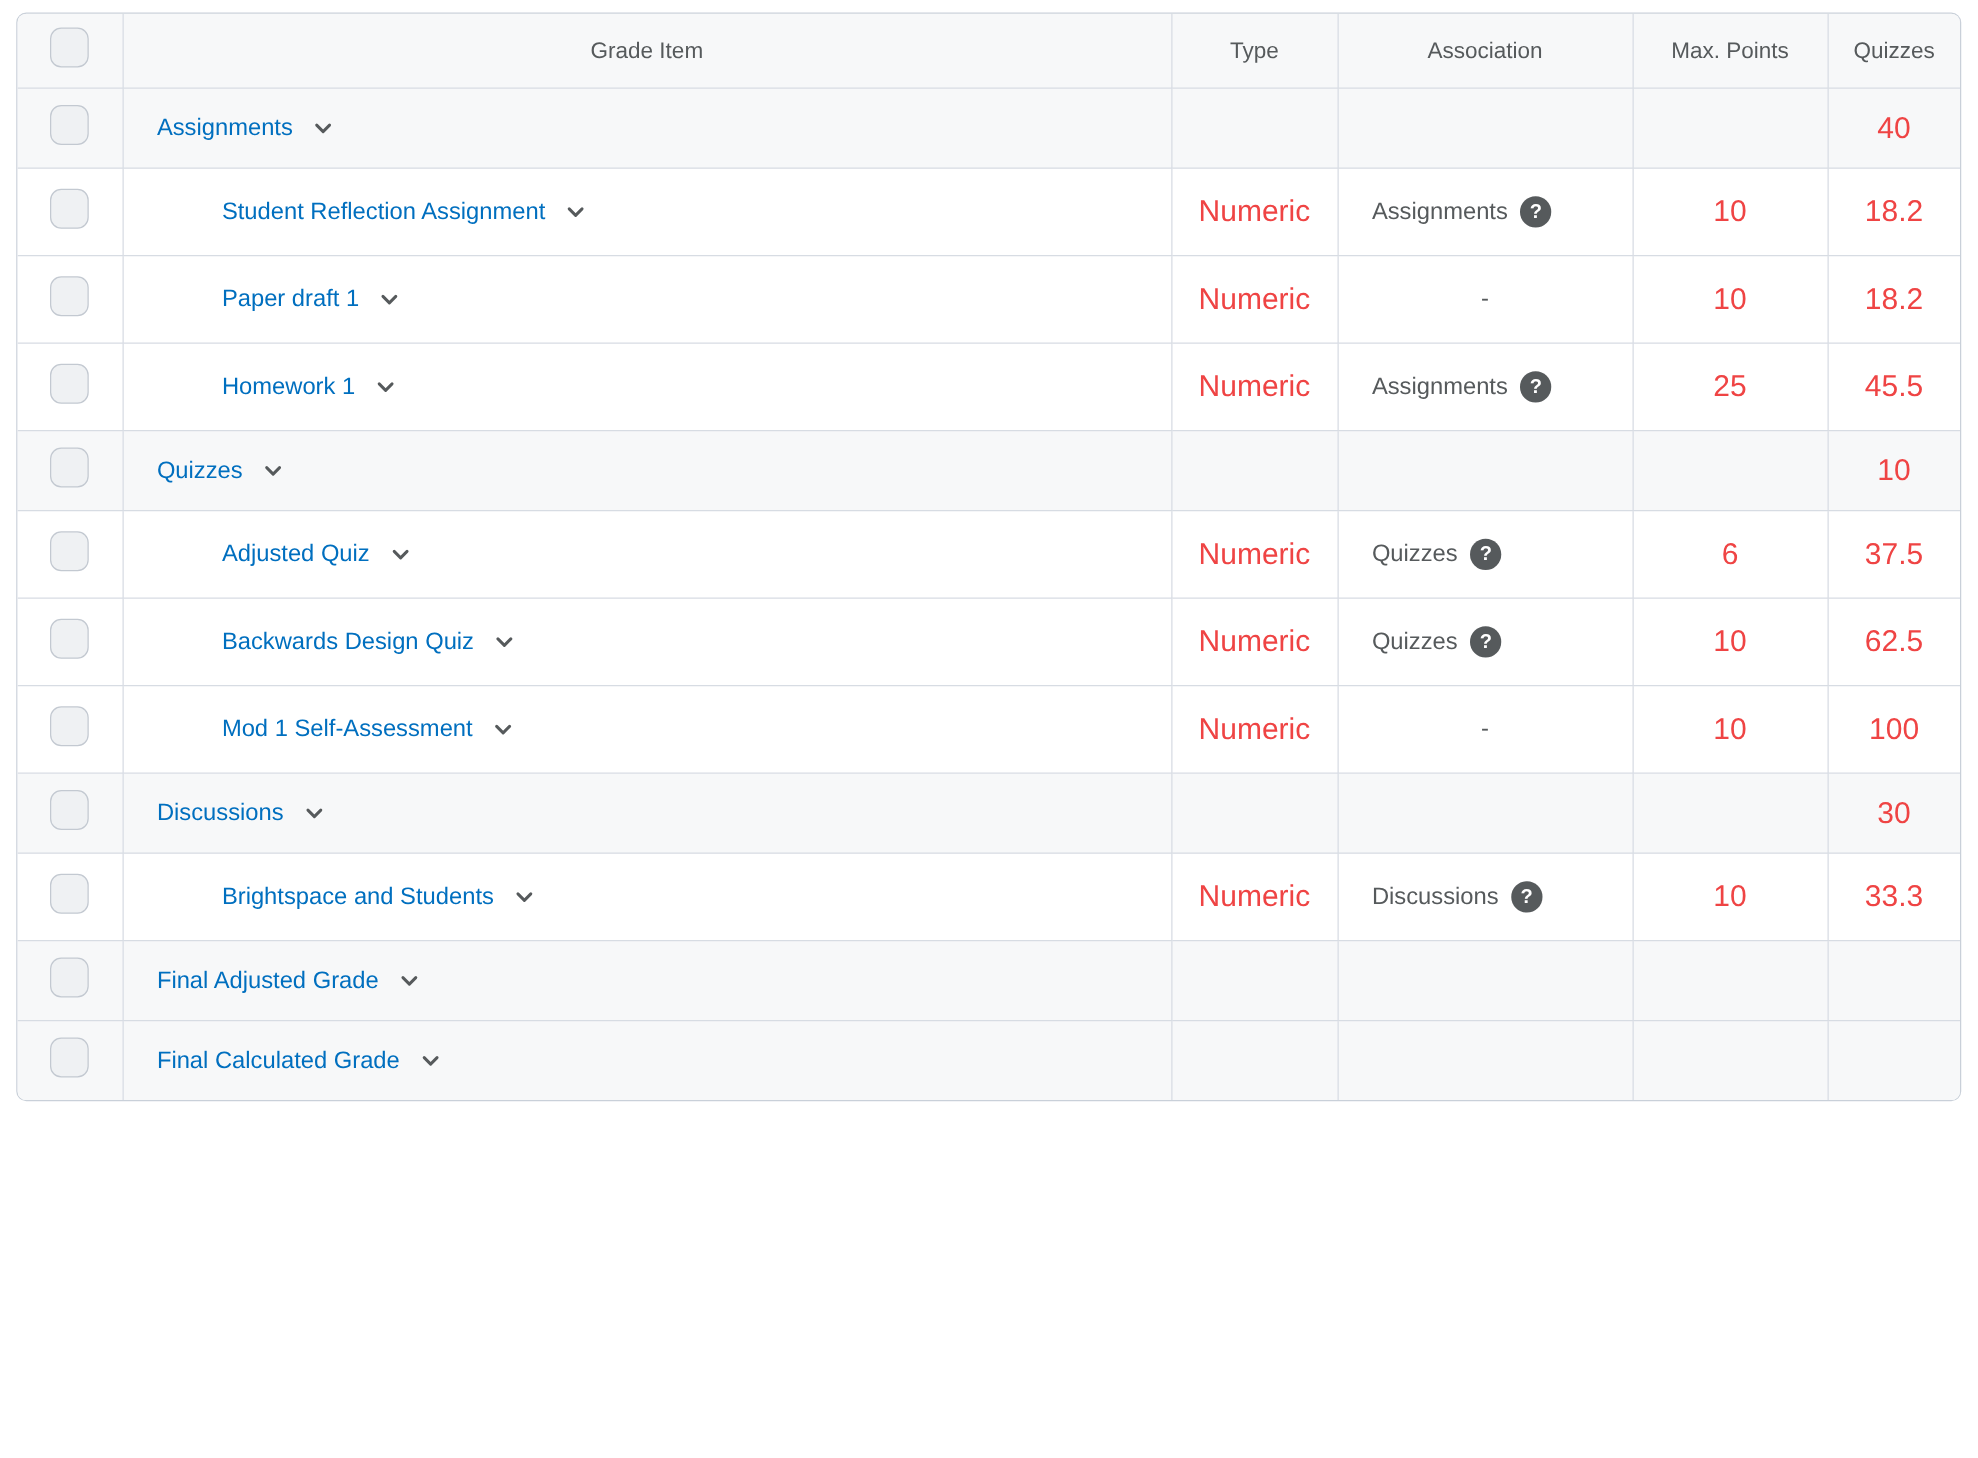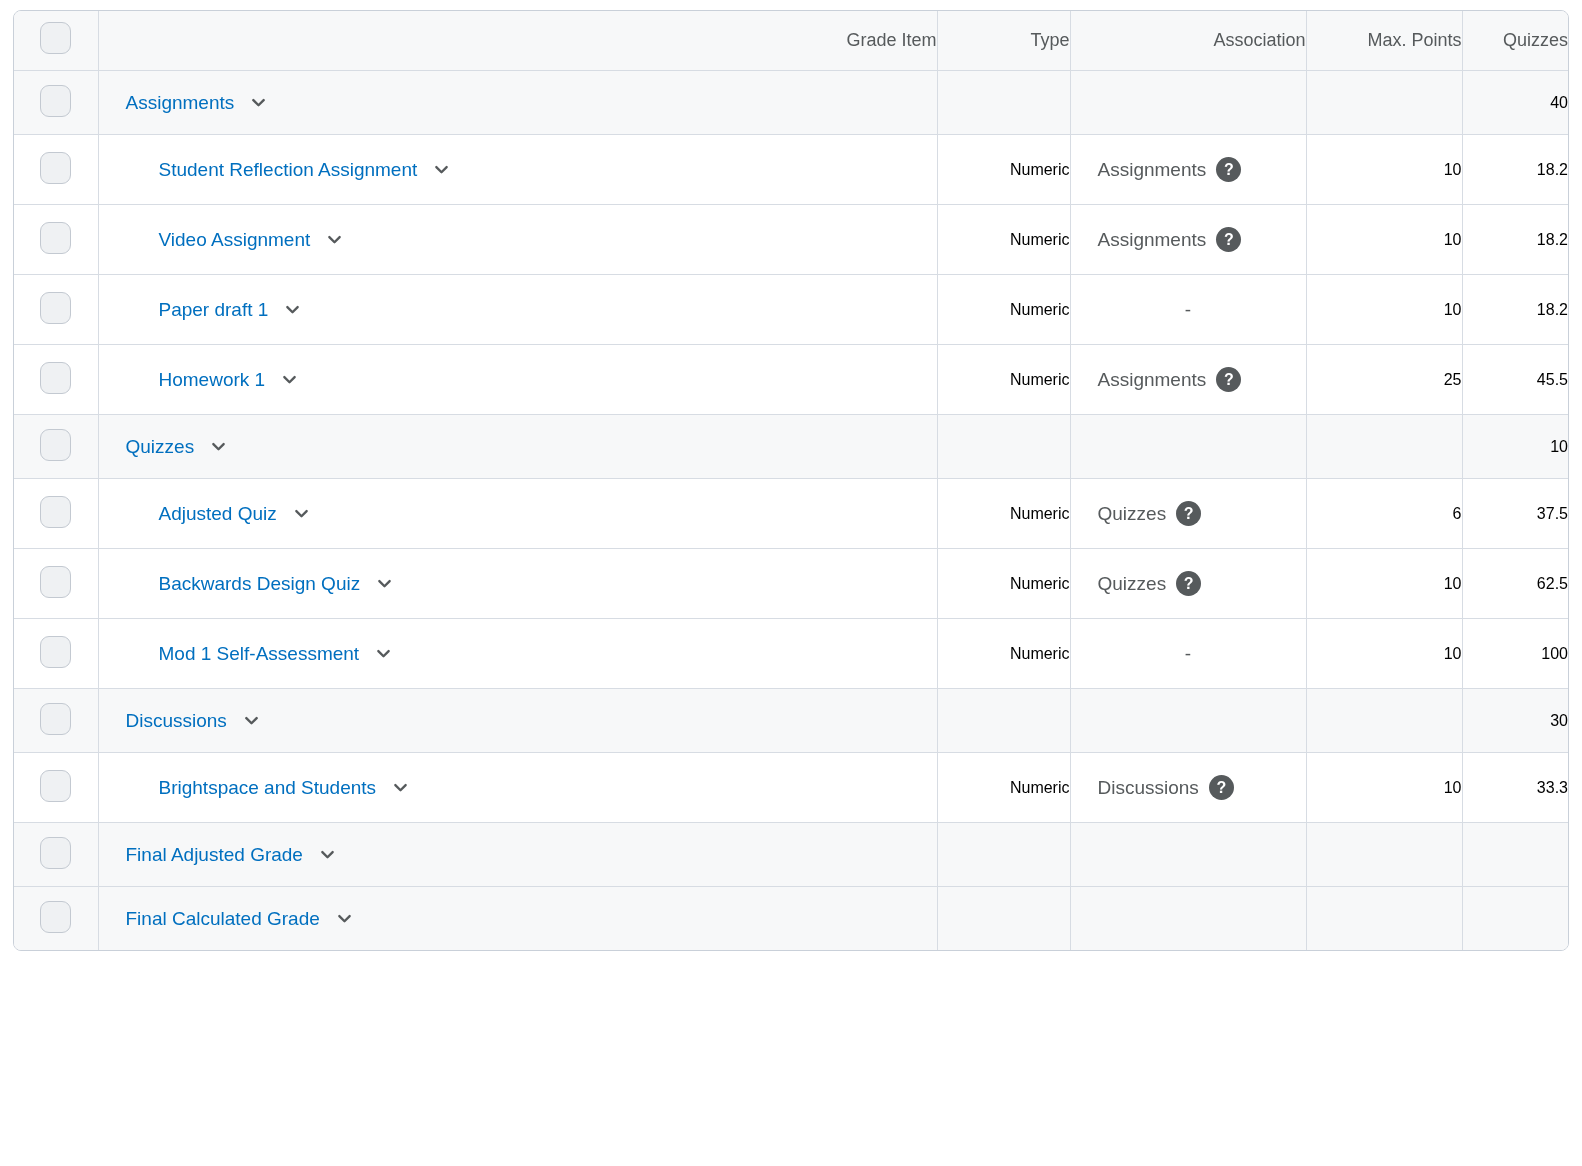--- a/index.html
+++ b/index.html
@@ -46,60 +46,60 @@
   tr > *:last-child  { border-right: none; }
   thead tr > * { border-top: none; }
   tbody tr:last-child > * { border-bottom: none; }
 
   thead th {
     height: 59px;
     background: #f7f8f9;
     color: #565a5c;
     font-size: 18px;
     font-weight: 400;
-    text-align: right;
+    text-align: center;
   }
   tr.category > td { height: 63px; background: #f7f8f9; }
   tr.item > td     { height: 69px; background: #ffffff; }
 
   .cb-cell { text-align: center; }
   .checkbox {
     display: inline-block;
     width: 31px;
     height: 32px;
     background: #eff1f3;
     border: 1px solid #c3c9d1;
     border-radius: 9px;
     box-sizing: border-box;
     cursor: pointer;
   }
 
   .item-cell { text-align: left; }
   .label-wrap { display: flex; align-items: center; }
   tr.category .label-wrap { padding-left: 27px; }
-  tr.item .label-wrap     { padding-left: 60px; }
+  tr.item .label-wrap     { padding-left: 79px; }
   .grade-link {
     color: #006fbf;
     font-size: 19px;
     line-height: 1;
     cursor: pointer;
     text-decoration: none;
     white-space: nowrap;
   }
   .chevron {
     margin-left: 15px;
     display: inline-flex;
     cursor: pointer;
     flex: 0 0 auto;
   }
 
   .cell-type, .cell-points, .cell-weight {
-    text-align: right;
-    color: #000000;
-    font-size: 16px;
+    text-align: center;
+    color: #ef4444;
+    font-size: 24px;
   }
   .cell-assoc {
     color: #565a5c;
     font-size: 19px;
     text-align: left;
   }
   .assoc-wrap {
     display: flex;
     align-items: center;
     padding-left: 27px;
@@ -184,42 +184,20 @@
                 <span class="help-icon">?</span>
               </span>
             </td>
             <td class="cell-points">10</td>
             <td class="cell-weight">18.2</td>
           </tr>
           <tr class="item">
             <td class="cb-cell"><span class="checkbox"></span></td>
             <td class="item-cell">
               <span class="label-wrap">
-                <a class="grade-link">Video Assignment</a>
-                <span class="chevron">
-                  <svg width="19" height="19" viewBox="0 0 24 24">
-                    <path d="M5.5 9l6.5 6.5L18.5 9" fill="none" stroke="#565a5c" stroke-width="3" stroke-linecap="round" stroke-linejoin="round"></path>
-                  </svg>
-                </span>
-              </span>
-            </td>
-            <td class="cell-type">Numeric</td>
-            <td class="cell-assoc">
-              <span class="assoc-wrap">
-                <span>Assignments</span>
-                <span class="help-icon">?</span>
-              </span>
-            </td>
-            <td class="cell-points">10</td>
-            <td class="cell-weight">18.2</td>
-          </tr>
-          <tr class="item">
-            <td class="cb-cell"><span class="checkbox"></span></td>
-            <td class="item-cell">
-              <span class="label-wrap">
                 <a class="grade-link">Paper draft 1</a>
                 <span class="chevron">
                   <svg width="19" height="19" viewBox="0 0 24 24">
                     <path d="M5.5 9l6.5 6.5L18.5 9" fill="none" stroke="#565a5c" stroke-width="3" stroke-linecap="round" stroke-linejoin="round"></path>
                   </svg>
                 </span>
               </span>
             </td>
             <td class="cell-type">Numeric</td>
             <td class="cell-assoc dash">-</td>

